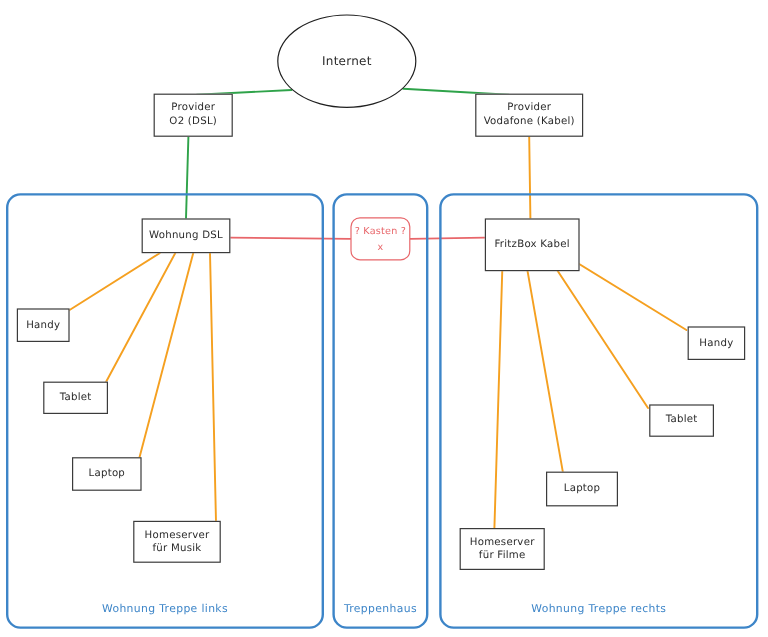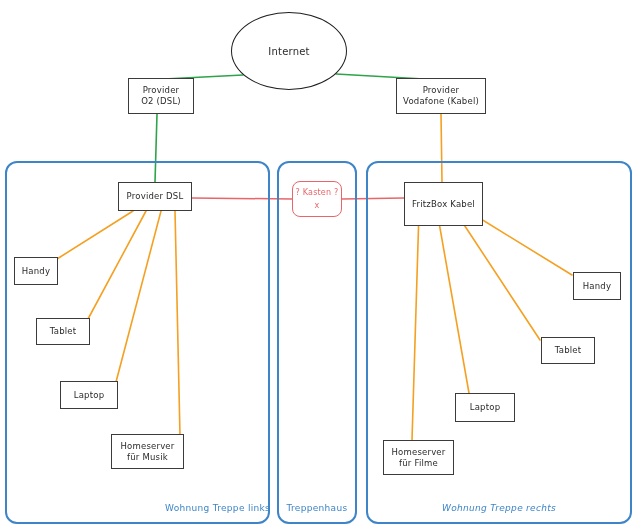--- a/index.html
+++ b/index.html
@@ -87,33 +87,33 @@
       <line x1="161" y1="211" x2="116" y2="382" stroke="#f5a020" stroke-width="1.6" stroke-linecap="round"></line>
       <line x1="175" y1="211" x2="180" y2="435" stroke="#f5a020" stroke-width="1.6" stroke-linecap="round"></line>
       <line x1="468" y1="211" x2="572" y2="275" stroke="#f5a020" stroke-width="1.6" stroke-linecap="round"></line>
       <line x1="455" y1="211" x2="540" y2="340" stroke="#f5a020" stroke-width="1.6" stroke-linecap="round"></line>
       <line x1="437" y1="211" x2="469" y2="393" stroke="#f5a020" stroke-width="1.6" stroke-linecap="round"></line>
       <line x1="419" y1="211" x2="412" y2="440" stroke="#f5a020" stroke-width="1.6" stroke-linecap="round"></line>
     </svg>
 
   <div id="zone-layer">
       <div class="zone" style="left: 5px; top: 161px; width: 265px; height: 363px; border-color: rgb(61, 133, 200);"></div>
-      <div class="zone-label" style="color: rgb(61, 133, 200); left: 5px; top: 503px; width: 265px; text-align: right;">Wohnung Treppe links</div>
+      <div class="zone-label" style="color: rgb(61, 133, 200); left: 5px; top: 503px; width: 265px; text-align: center;">Wohnung Treppe links</div>
       <div class="zone" style="left: 277px; top: 161px; width: 80px; height: 363px; border-color: rgb(61, 133, 200);"></div>
       <div class="zone-label" style="color: rgb(61, 133, 200); left: 277px; top: 503px; width: 80px; text-align: center;">Treppenhaus</div>
       <div class="zone" style="left: 366px; top: 161px; width: 266px; height: 363px; border-color: rgb(61, 133, 200);"></div>
-      <div class="zone-label" style="color: rgb(61, 133, 200); left: 366px; top: 503px; width: 266px; text-align: center; font-style: italic;">Wohnung Treppe rechts</div>
+      <div class="zone-label" style="color: rgb(61, 133, 200); left: 366px; top: 503px; width: 266px; text-align: center;">Wohnung Treppe rechts</div>
     </div>
   <div id="node-layer">
       <div class="node cloud" style="left: 231px; top: 12px; width: 116px; height: 78px;">Internet</div>
       <div class="node" style="left: 128px; top: 78px; width: 66px; height: 36px;">Provider
 O2 (DSL)</div>
       <div class="node" style="left: 396px; top: 78px; width: 90px; height: 36px;">Provider
 Vodafone (Kabel)</div>
-      <div class="node" style="left: 118px; top: 182px; width: 74px; height: 29px;">Provider DSL</div>
+      <div class="node" style="left: 118px; top: 182px; width: 74px; height: 29px;">Wohnung DSL</div>
       <div class="node unknown" style="left: 292px; top: 181px; width: 50px; height: 36px;">? Kasten ?
 x</div>
       <div class="node" style="left: 404px; top: 182px; width: 79px; height: 44px;">FritzBox Kabel</div>
       <div class="node" style="left: 14px; top: 257px; width: 44px; height: 28px;">Handy</div>
       <div class="node" style="left: 36px; top: 318px; width: 54px; height: 27px;">Tablet</div>
       <div class="node" style="left: 60px; top: 381px; width: 58px; height: 28px;">Laptop</div>
       <div class="node" style="left: 111px; top: 434px; width: 73px; height: 35px;">Homeserver
 für Musik</div>
       <div class="node" style="left: 573px; top: 272px; width: 48px; height: 28px;">Handy</div>
       <div class="node" style="left: 541px; top: 337px; width: 54px; height: 27px;">Tablet</div>

